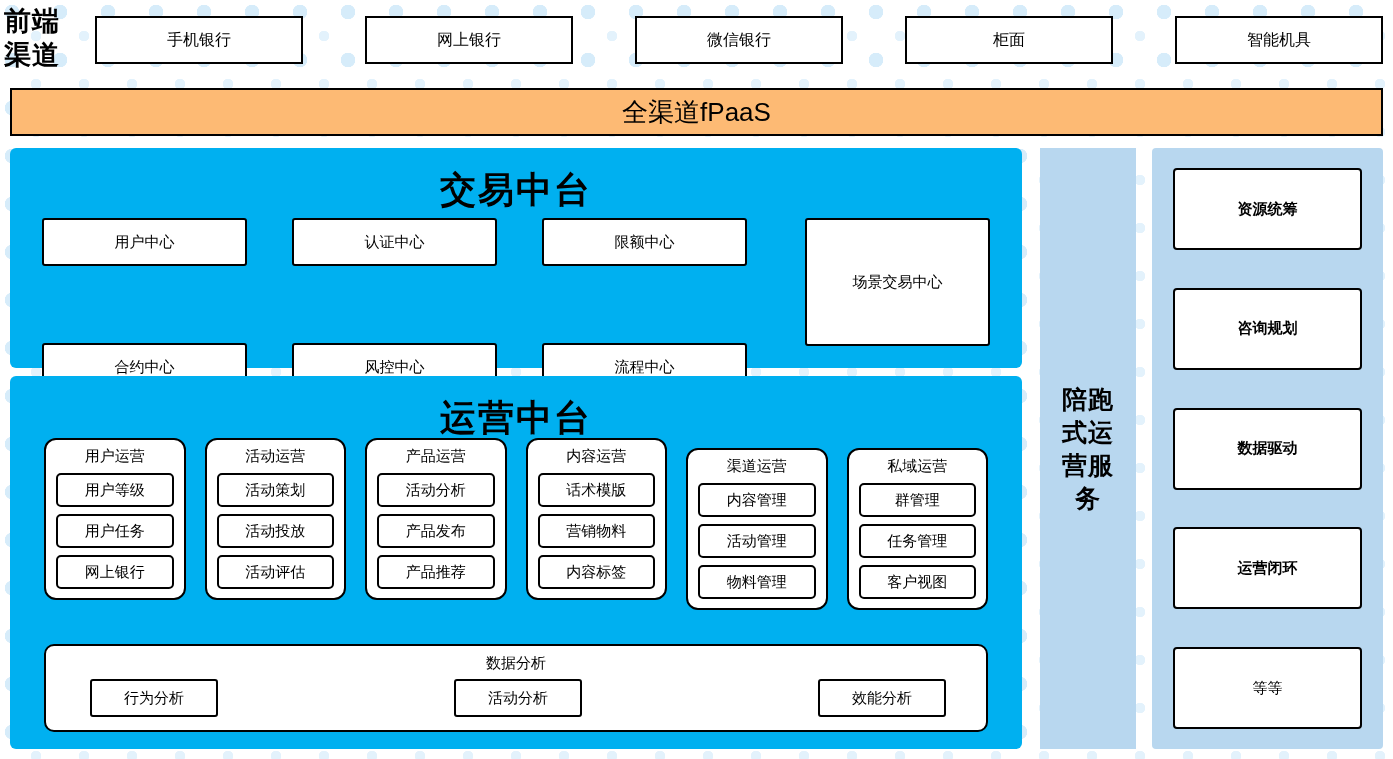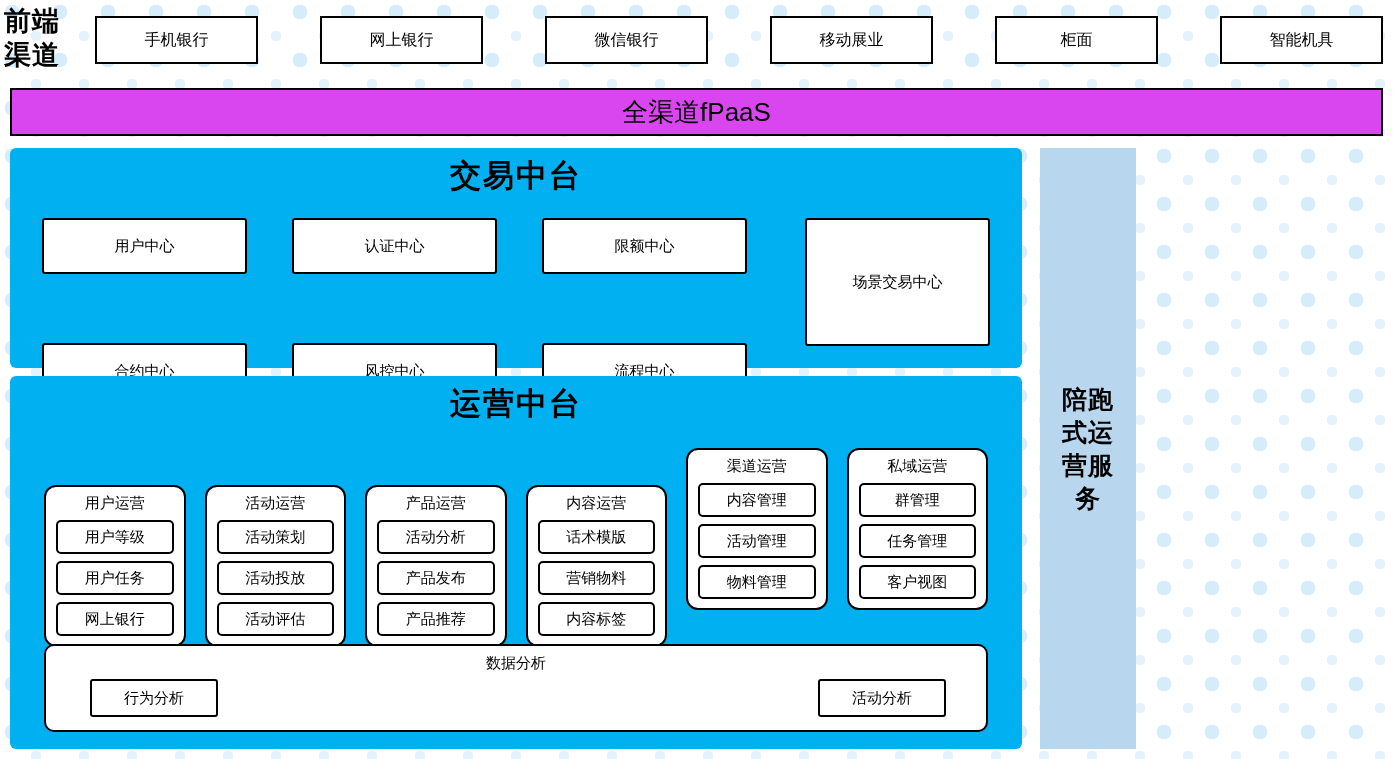--- a/index.html
+++ b/index.html
@@ -57,21 +57,21 @@
     align-items: center;
     justify-content: center;
     font-size: 16px;
   }
 
   
   .fpaas-bar {
     position: absolute;
     left: 10px; top: 88px;
     width: 1373px; height: 48px;
-    background: #d946ef;
+    background: #fdba74;
     border: 2px solid #000000;
     display: flex;
     align-items: center;
     justify-content: center;
     font-size: 26px;
   }
 
   
   .main-area {
     position: absolute;
@@ -94,44 +94,44 @@
     width: 1012px;
   }
 
   .platform-trade { top: 0; height: 220px; }
   .platform-ops   { top: 228px; height: 373px; }
 
   .platform-title {
     text-align: center;
     font-family: "Liberation Serif", serif;
     font-weight: 700;
-    font-size: 31px;
+    font-size: 36px;
     letter-spacing: 2px;
-    padding-top: 9px;
+    padding-top: 23px;
     line-height: 38px;
   }
 
   
   .trade-grid {
     position: absolute;
     left: 32px; top: 70px;
     width: 948px; height: 132px;
   }
 
   .trade-box {
     position: absolute;
     background: #ffffff;
     border: 2px solid #000000;
     border-radius: 3px;
     display: flex;
     align-items: center;
     justify-content: center;
     font-size: 15px;
     width: 205px;
-    height: 56px;
+    height: 48px;
   }
   .trade-box.r0 { top: 0; }
   .trade-box.r1 { top: 88px; margin-top: 37px; }
   .trade-box.c0 { left: 0; }
   .trade-box.c1 { left: 250px; }
   .trade-box.c2 { left: 500px; }
 
   .trade-box-tall {
     position: absolute;
     left: 763px; top: 0;
@@ -157,21 +157,20 @@
   .ops-group {
     flex: 1 1 0;
     background: #ffffff;
     border: 2px solid #000000;
     border-radius: 12px;
     padding: 5px 10px 9px;
     display: flex;
     flex-direction: column;
     align-items: center;
     align-self: flex-start;
-    margin-top: 47px;
   }
   .ops-group.short { margin-top: 10px; }
 
   .ops-group-title {
     font-size: 15px;
     margin-bottom: 6px;
     line-height: 22px;
   }
 
   .ops-item {
@@ -273,21 +272,20 @@
 </head>
 <body>
 
 <div class="channel-row">
   <div class="channel-label">前端
 渠道</div>
   <div class="channel-btns">
     <div class="channel-btn">手机银行</div>
     <div class="channel-btn">网上银行</div>
     <div class="channel-btn">微信银行</div>
-    <div class="channel-btn">移动展业</div>
     <div class="channel-btn">柜面</div>
     <div class="channel-btn">智能机具</div>
   </div>
 </div>
 
 <div class="fpaas-bar">全渠道fPaaS</div>
 
 <div class="main-area">
 
   <div class="platform-col">
@@ -352,24 +350,32 @@
           <div class="ops-item">客户视图</div>
         </div>
 
       </div>
 
       <div class="analysis">
         <div class="analysis-title">数据分析</div>
         <div class="analysis-items">
           <div class="analysis-item">行为分析</div>
           <div class="analysis-item">活动分析</div>
+          <div class="analysis-item">效能分析</div>
         </div>
       </div>
 
     </div>
   </div>
 
   <div class="service-band">
     <div class="service-band-text">陪跑式运营服务</div>
   </div>
 
+  <div class="value-col">
+    <div class="value-card">资源统筹</div>
+    <div class="value-card">咨询规划</div>
+    <div class="value-card">数据驱动</div>
+    <div class="value-card">运营闭环</div>
+    <div class="value-card plain">等等</div>
+  </div>
 
 </div>
 
 </body></html>

